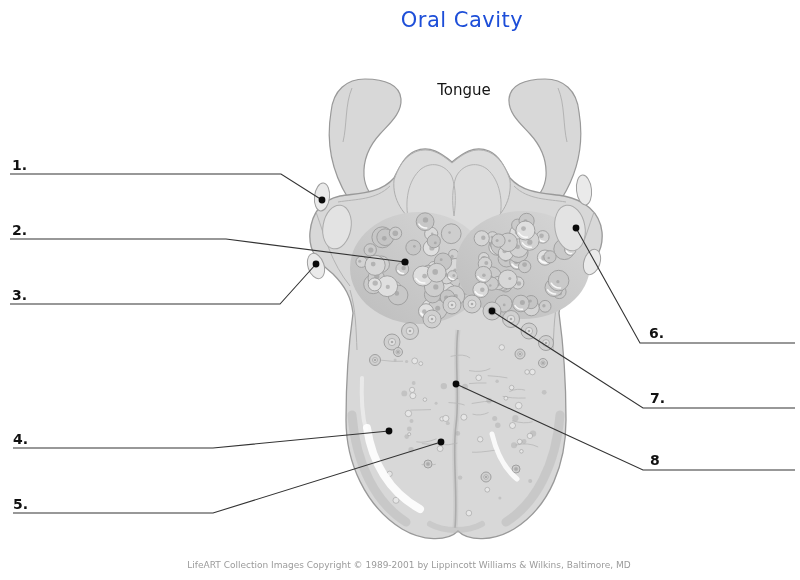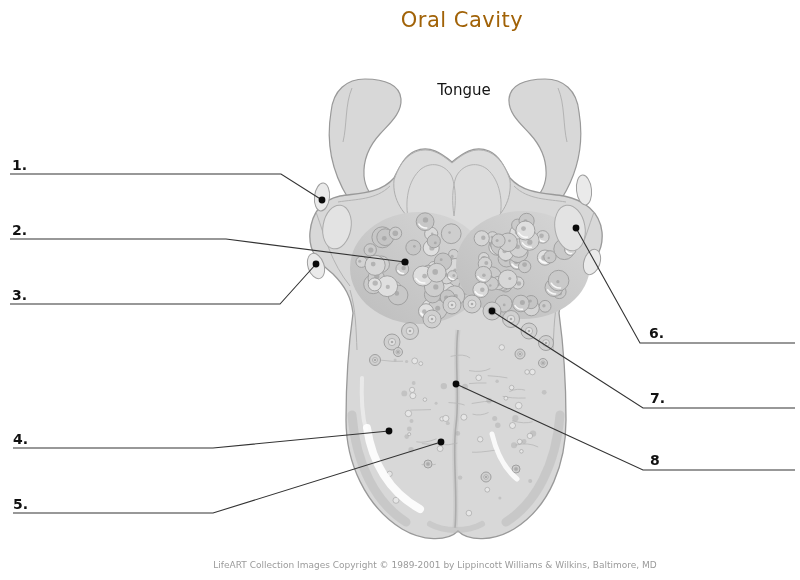--- a/index.html
+++ b/index.html
@@ -1,22 +1,22 @@
 <!DOCTYPE html>
 <html><head>
 <meta charset="utf-8">
 <style>
   html,body{margin:0;padding:0;background:#fff;}
   .stage{position:relative;width:800px;height:580px;background:#ffffff;overflow:hidden;
          font-family:"DejaVu Sans","Liberation Sans",sans-serif;}
   .title{position:absolute;top:8px;left:462px;transform:translateX(-50%);
-         font-size:21px;color:#a16207;white-space:nowrap;letter-spacing:.5px;}
+         font-size:21px;color:#1d4ed8;white-space:nowrap;letter-spacing:.5px;}
   .subtitle{position:absolute;top:33px;left:464px;transform:translateX(-50%);
          font-size:15px;color:#141414;white-space:nowrap;margin-top:48px;}
-  .footer{position:absolute;top:560px;left:435px;transform:translateX(-50%);
+  .footer{position:absolute;top:560px;left:409px;transform:translateX(-50%);
          font-size:9px;color:#9b9b9b;white-space:nowrap;}
   svg.diagram{position:absolute;left:0;top:0;}
   .lblnum{font-size:14px;font-weight:bold;fill:#111;
           font-family:"DejaVu Sans","Liberation Sans",sans-serif;}
   .leader{fill:none;stroke:#333;stroke-width:1.1;}
   .dot{fill:#0a0a0a;}
   .thin{fill:none;stroke:#b3b3b3;stroke-width:1;}
 </style>
 </head>
 <body>

